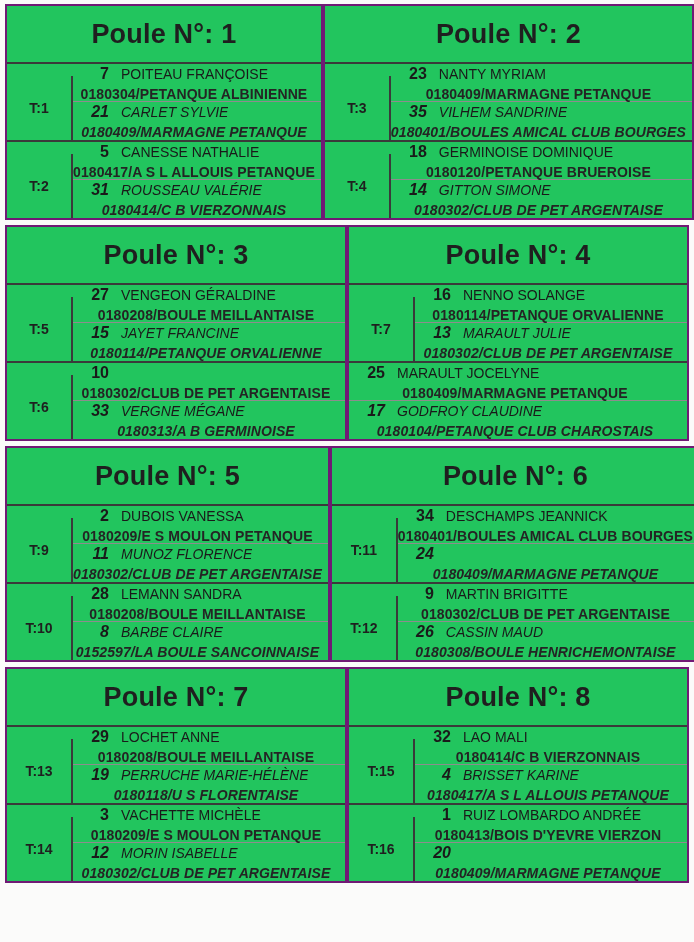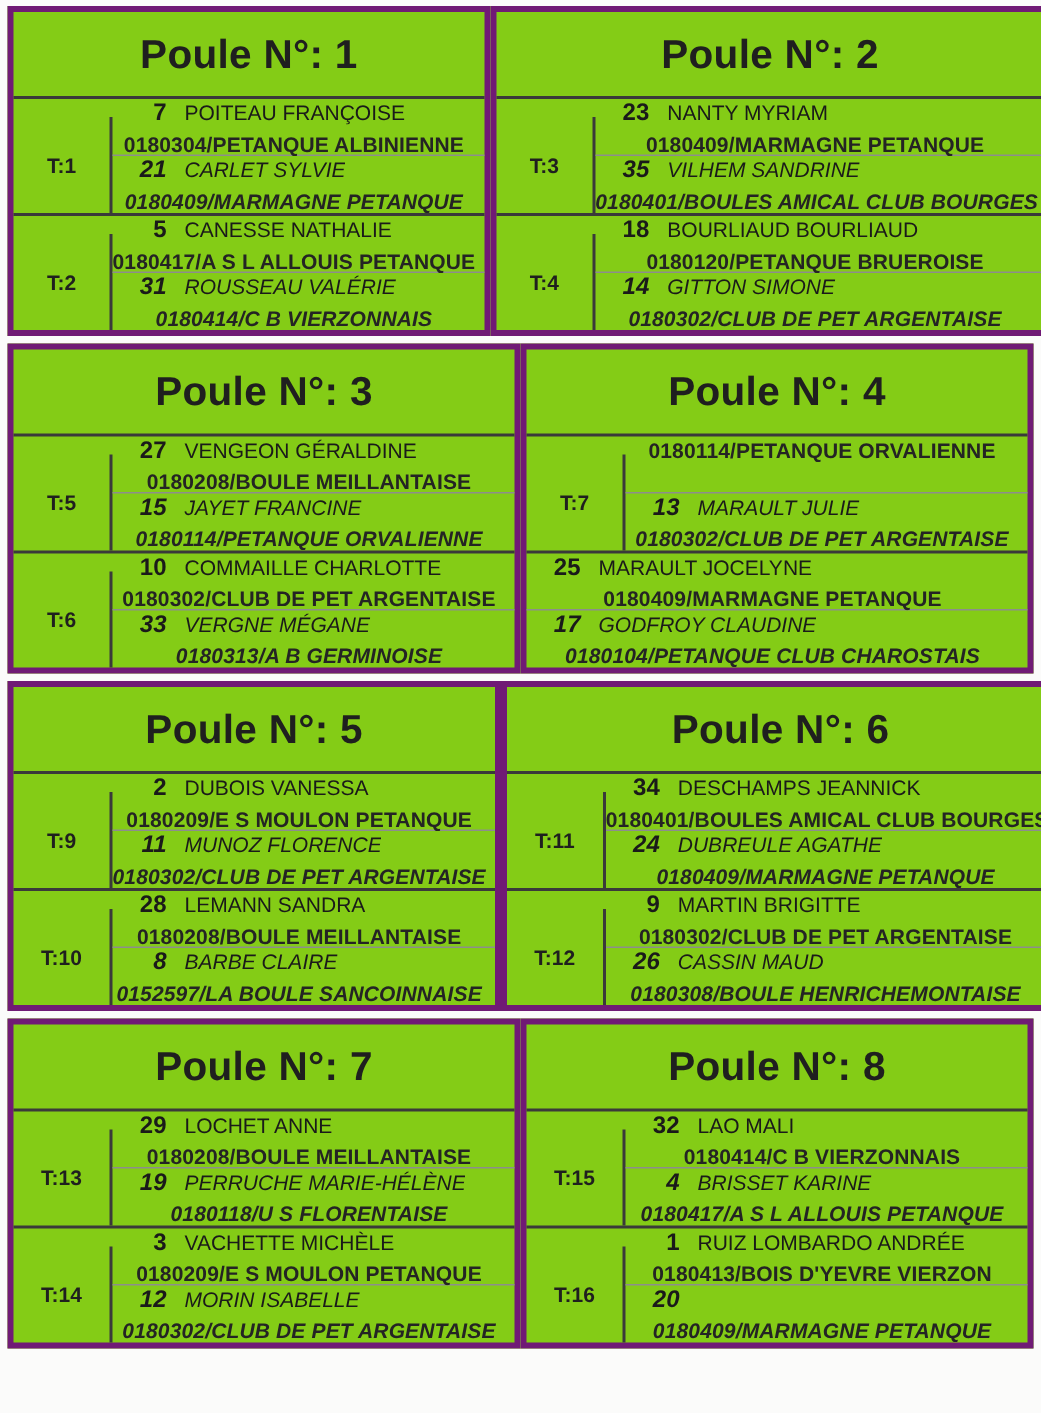--- a/index.html
+++ b/index.html
@@ -28,22 +28,22 @@
 
   .pool-row {
     display: flex;
     justify-content: space-between;
     margin-bottom: 5px;
   }
 
   .pool {
     width: 373px;
     box-sizing: border-box;
-    border: 4px solid #701a75;
-    background: #84cc16;
+    border: 2px solid #701a75;
+    background: #22c55e;
   }
 
   .pool-title-band {
     border-bottom: 2px solid #3a3a3a;
     height: 56px;
     display: flex;
     align-items: center;
     justify-content: center;
   }
   .pool-title {
@@ -197,21 +197,21 @@
                   <div class="pclub">0180401/BOULES AMICAL CLUB BOURGES</div>
                 </div>
               </div>
             </div>
             <div class="match">
               <div class="terrain">T:4</div>
               <div class="players">
                 <div class="player">
                   <div class="pline">
                     <div class="pnum">18</div>
-                    <div class="pname">BOURLIAUD BOURLIAUD</div>
+                    <div class="pname">GERMINOISE DOMINIQUE</div>
                   </div>
                   <div class="pclub">0180120/PETANQUE BRUEROISE</div>
                 </div>
                 <div class="player italic">
                   <div class="pline">
                     <div class="pnum">14</div>
                     <div class="pname">GITTON SIMONE</div>
                   </div>
                   <div class="pclub">0180302/CLUB DE PET  ARGENTAISE</div>
                 </div>
@@ -244,21 +244,20 @@
                   <div class="pclub">0180114/PETANQUE ORVALIENNE</div>
                 </div>
               </div>
             </div>
             <div class="match">
               <div class="terrain">T:6</div>
               <div class="players">
                 <div class="player">
                   <div class="pline">
                     <div class="pnum">10</div>
-                    <div class="pname">COMMAILLE CHARLOTTE</div>
                   </div>
                   <div class="pclub">0180302/CLUB DE PET  ARGENTAISE</div>
                 </div>
                 <div class="player italic">
                   <div class="pline">
                     <div class="pnum">33</div>
                     <div class="pname">VERGNE MÉGANE</div>
                   </div>
                   <div class="pclub">0180313/A B   GERMINOISE</div>
                 </div>
@@ -268,20 +267,24 @@
         </div>
         <div class="pool">
           <div class="pool-title-band">
             <div class="pool-title">Poule N°: 4</div>
           </div>
           <div class="matches">
             <div class="match">
               <div class="terrain">T:7</div>
               <div class="players">
                 <div class="player">
+                  <div class="pline">
+                    <div class="pnum">16</div>
+                    <div class="pname">NENNO SOLANGE</div>
+                  </div>
                   <div class="pclub">0180114/PETANQUE ORVALIENNE</div>
                 </div>
                 <div class="player italic">
                   <div class="pline">
                     <div class="pnum">13</div>
                     <div class="pname">MARAULT JULIE</div>
                   </div>
                   <div class="pclub">0180302/CLUB DE PET  ARGENTAISE</div>
                 </div>
               </div>
@@ -364,21 +367,20 @@
                 <div class="player">
                   <div class="pline">
                     <div class="pnum">34</div>
                     <div class="pname">DESCHAMPS JEANNICK</div>
                   </div>
                   <div class="pclub">0180401/BOULES AMICAL CLUB BOURGES</div>
                 </div>
                 <div class="player italic">
                   <div class="pline">
                     <div class="pnum">24</div>
-                    <div class="pname">DUBREULE AGATHE</div>
                   </div>
                   <div class="pclub">0180409/MARMAGNE PETANQUE</div>
                 </div>
               </div>
             </div>
             <div class="match">
               <div class="terrain">T:12</div>
               <div class="players">
                 <div class="player">
                   <div class="pline">

